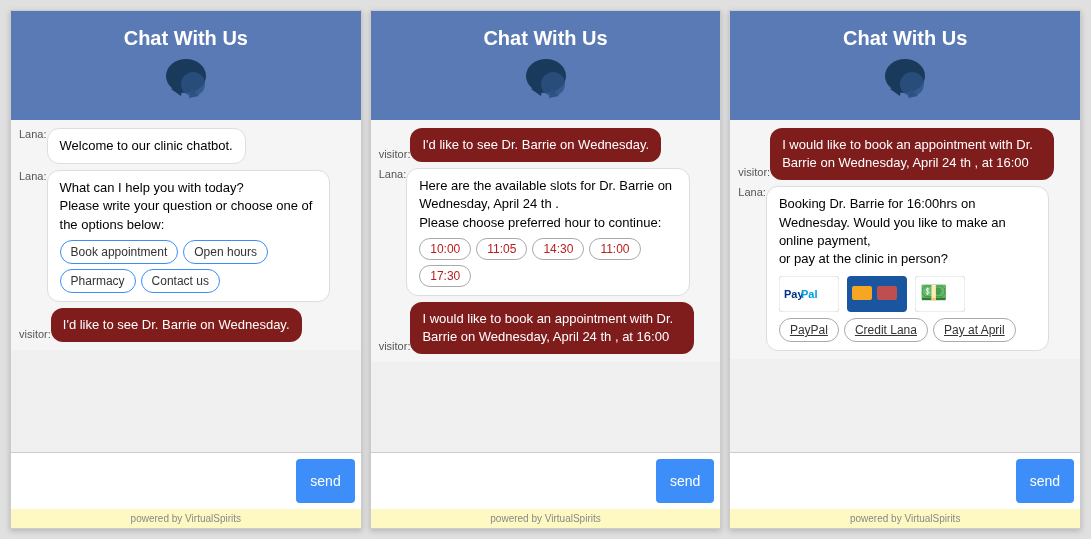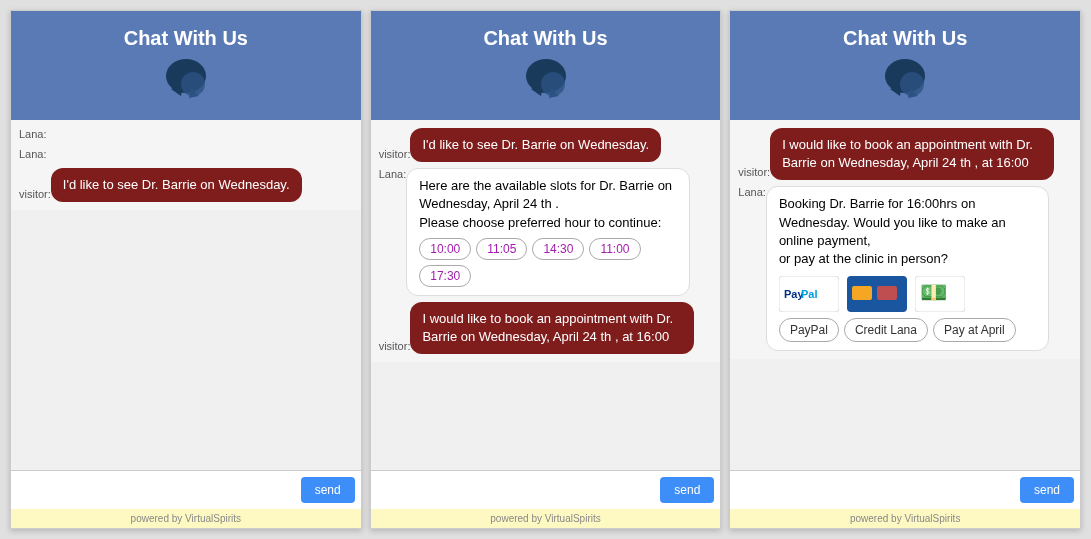--- a/index.html
+++ b/index.html
@@ -102,63 +102,64 @@
       background: white;
       color: #333;
       padding: 4px 10px;
       border-radius: 14px;
       font-size: 12px;
       cursor: pointer;
     }
     .time-btn {
       border: 1px solid #aaa;
       background: white;
-      color: #a21caf;
+      color: #b91c1c;
       padding: 3px 10px;
       border-radius: 14px;
       font-size: 12px;
       cursor: pointer;
     }
     .payment-icons {
       display: flex;
       gap: 8px;
       margin: 8px 0 6px 0;
       align-items: center;
     }
     .payment-btn {
       border: 1px solid #aaa;
       background: white;
       color: #333;
       padding: 4px 10px;
       border-radius: 14px;
       font-size: 12px;
       cursor: pointer;
+      text-decoration: underline;
     }
     .chat-input-area {
       display: flex;
       border-top: 1px solid #ccc;
       background: white;
       padding: 6px;
       gap: 6px;
     }
     .chat-input {
       flex: 1;
       border: none;
       outline: none;
       font-size: 13px;
       padding: 4px;
     }
     .send-btn {
       background: #3d8ef8;
       color: white;
       border: none;
-      padding: 6px 14px;
+      padding: 14px 14px;
       border-radius: 4px;
       cursor: pointer;
-      font-size: 12px;
+      font-size: 14px;
     }
     .chat-footer {
       text-align: center;
       font-size: 10px;
       color: #888;
       padding: 4px;
       background: #fef9c3;
     }
     .msgs-wrapper {
       position: relative;
@@ -181,24 +182,35 @@
           <circle cx="32" cy="30" r="12" fill="#2c5282" opacity="0.8"></circle>
           <polygon points="38,42 28,44 30,34" fill="#2c5282"></polygon>
         </svg>
       </div>
     </div>
     <div class="msgs-wrapper">
       <div class="chat-messages">
 
         <div class="msg-block left">
           <div class="sender-label">Lana:</div>
+          <div class="msg-bubble msg-lana">Welcome to our clinic chatbot.</div>
         </div>
 
         <div class="msg-block left">
           <div class="sender-label">Lana:</div>
+          <div class="msg-bubble msg-lana">
+            What can I help you with today?<br>
+            Please write your question or choose one of the options below:
+            <div class="options-row">
+              <button class="option-btn">Book appointment</button>
+              <button class="option-btn">Open hours</button>
+              <button class="option-btn">Pharmacy</button>
+              <button class="option-btn">Contact us</button>
+            </div>
+          </div>
         </div>
 
         <div class="msg-block right">
           <div class="sender-label right">visitor:</div>
           <div class="msg-bubble msg-visitor">I'd like to see Dr. Barrie on Wednesday.</div>
         </div>
       </div>
     </div>
     <div class="chat-input-area">
       <input class="chat-input" type="text" style="">

